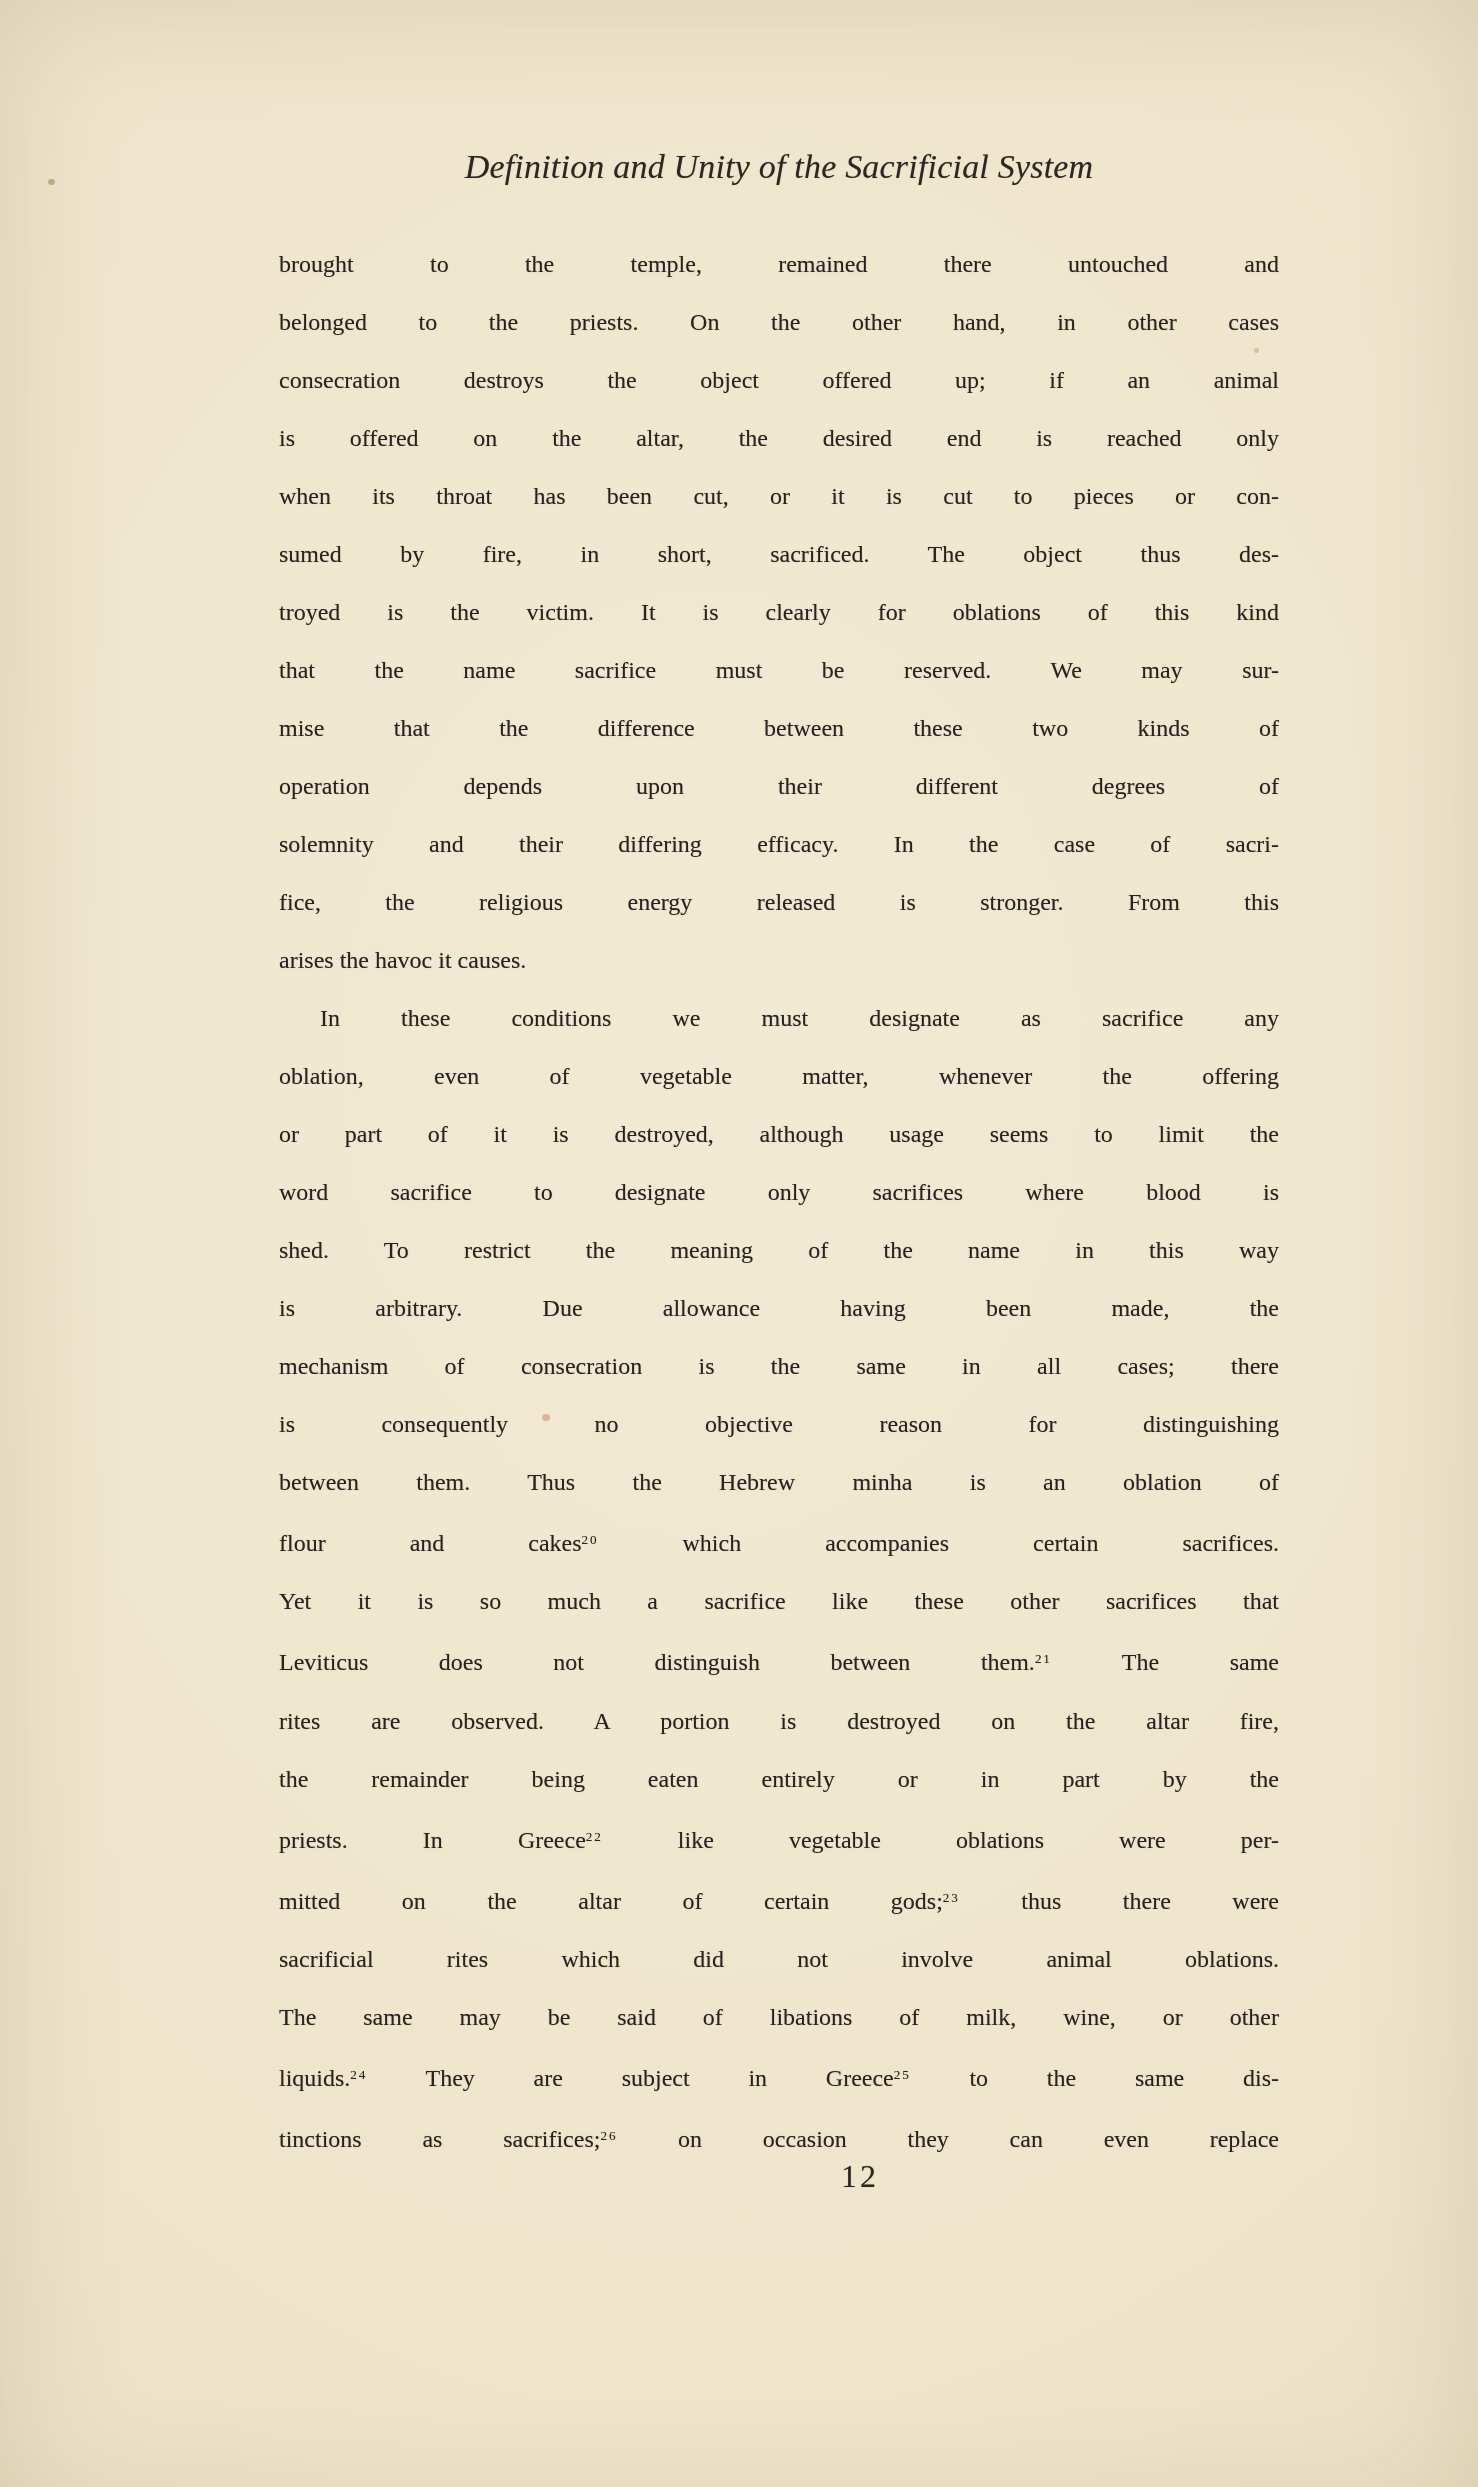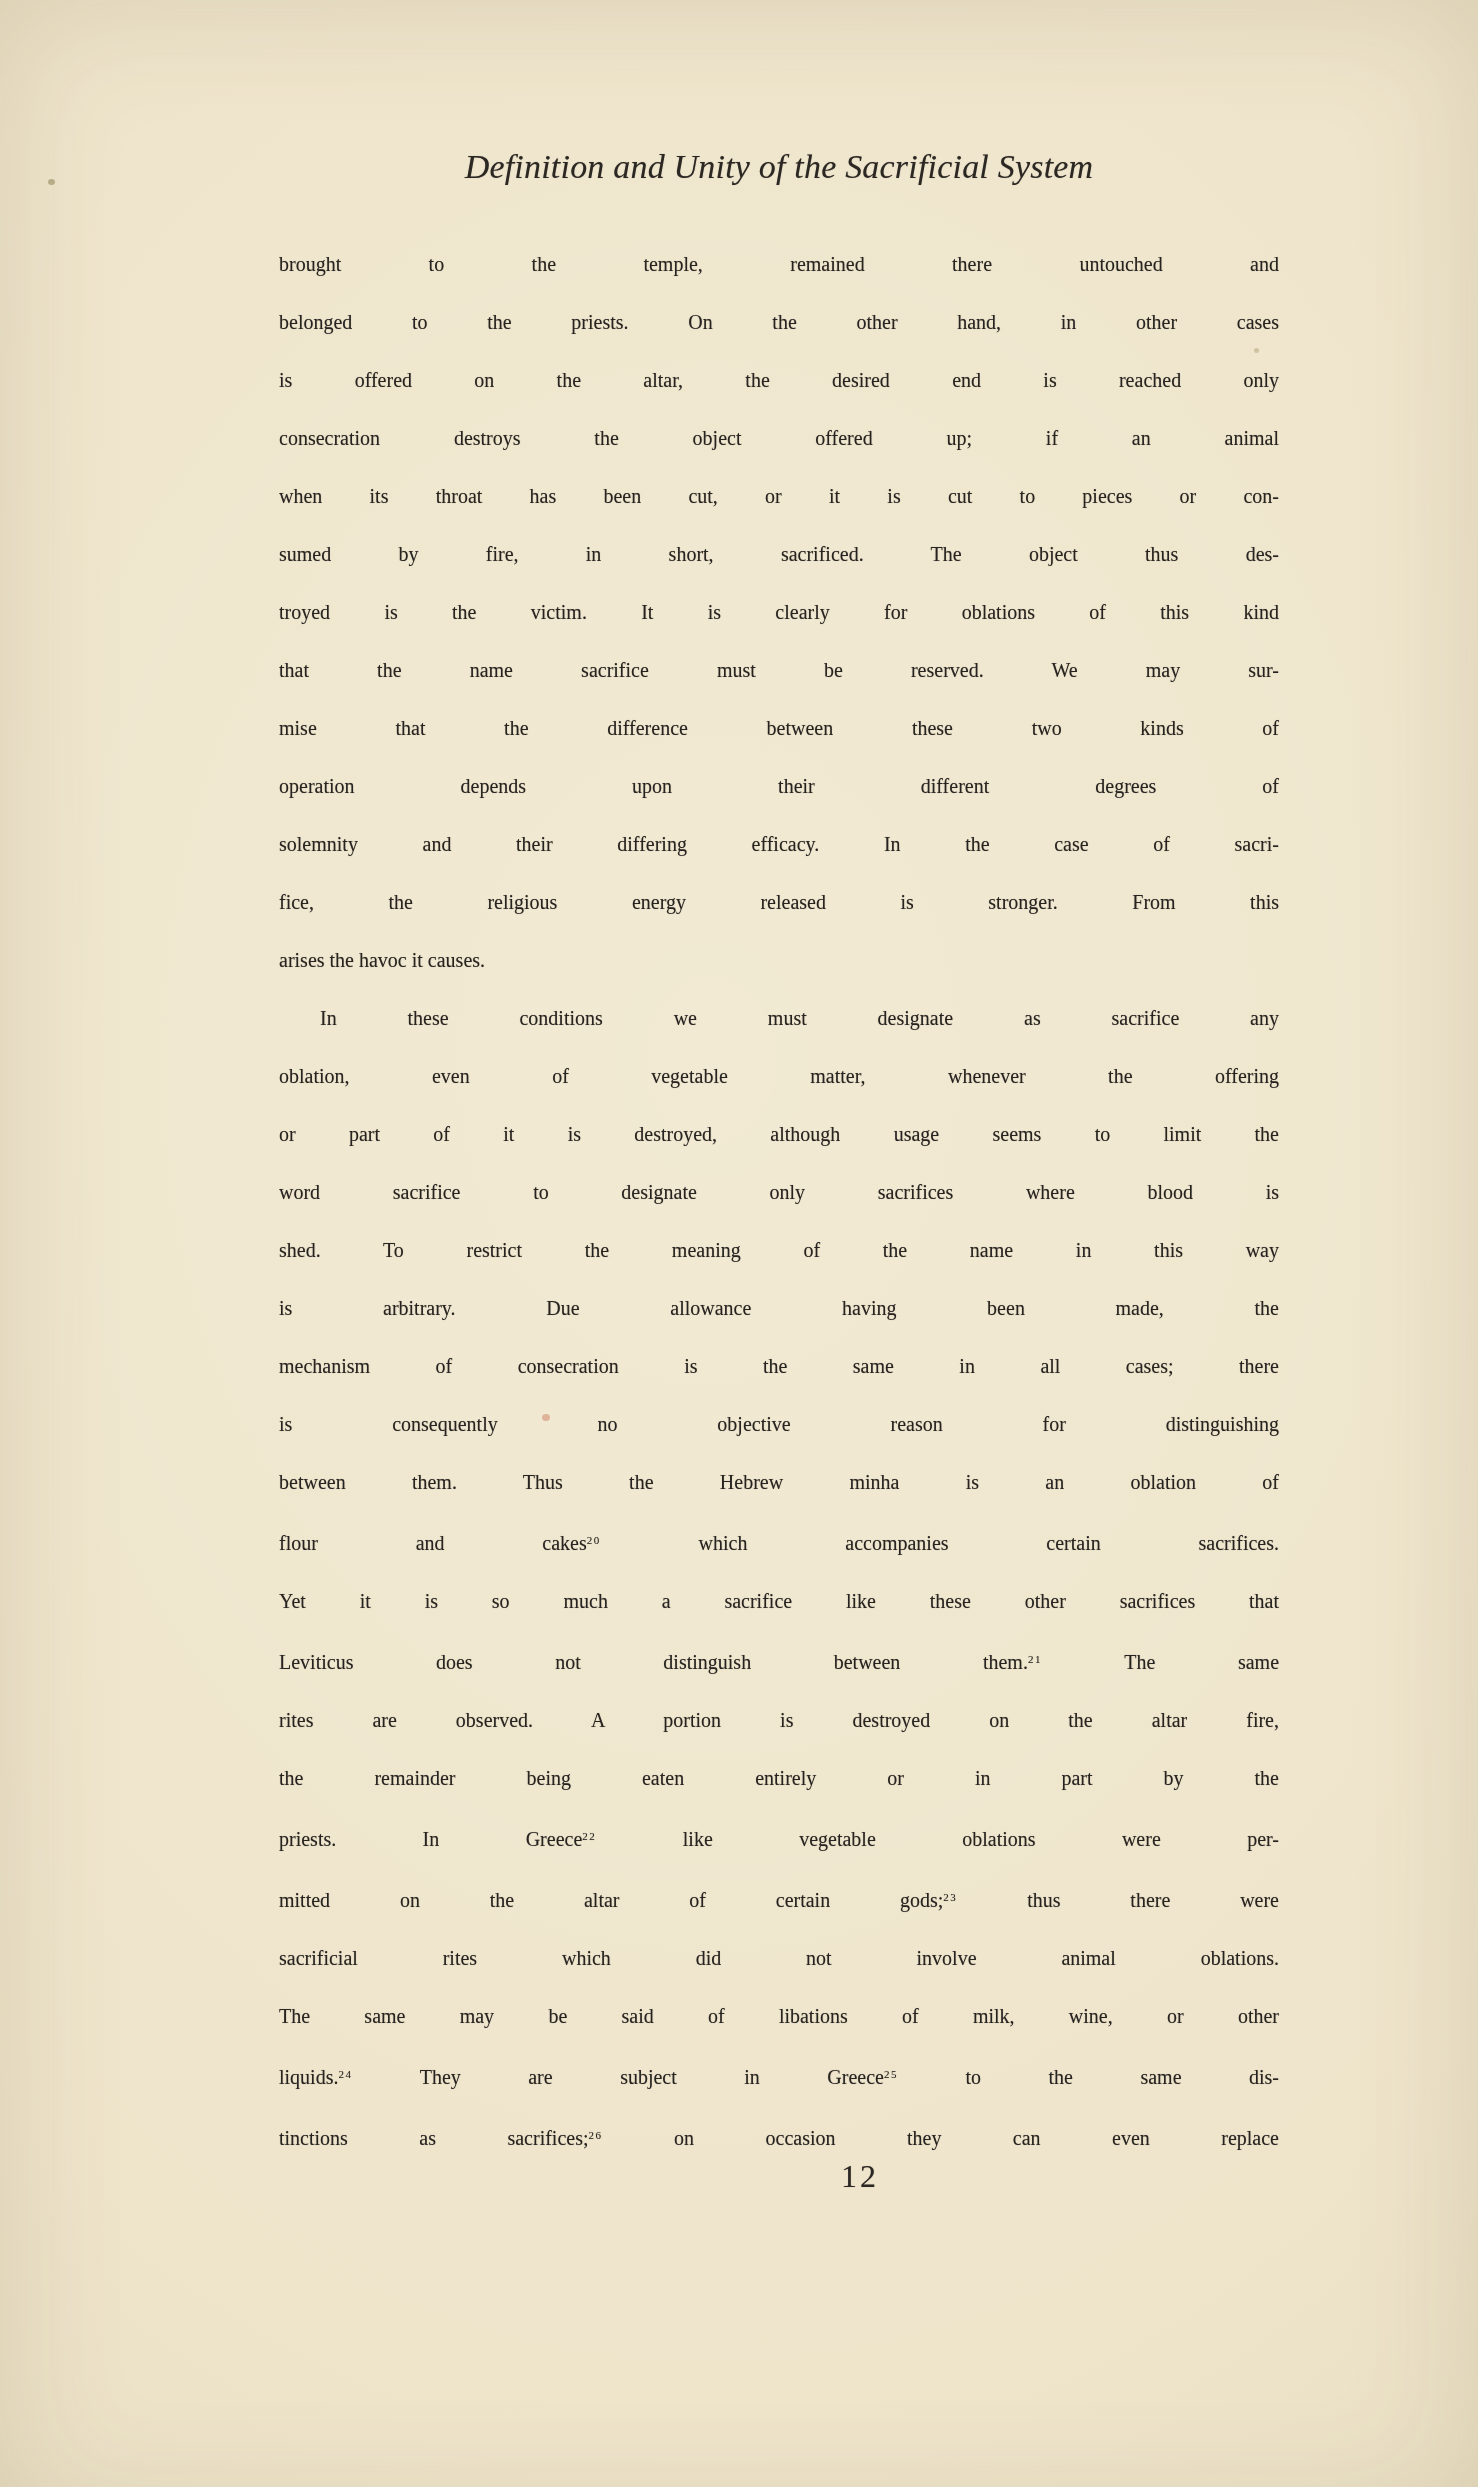--- a/index.html
+++ b/index.html
@@ -30,21 +30,21 @@
     letter-spacing: 0.2px;
     white-space: nowrap;
     color: #2b2723;
     text-shadow: 0 0 1px rgba(45, 36, 26, 0.35);
   }
   .text-block {
     position: absolute;
     left: 279px;
     top: 235px;
     width: 1000px;
-    font-size: 20px;
+    font-size: 24px;
     line-height: 58px;
     text-shadow: 0 0 1px rgba(45, 36, 26, 0.32);
   }
   .line {
     text-align: justify;
     text-align-last: justify;
     white-space: normal;
   }
   .line.indent {
     text-indent: 41px;
@@ -84,22 +84,22 @@
 <div class="page">
   <div class="speck s1"></div>
   <div class="speck s2"></div>
   <div class="speck s3"></div>
 
   <div class="running-header">Definition and Unity of the Sacrificial System</div>
 
   <div class="text-block">
       <div class="line"><span>brought to the temple, remained there untouched and</span></div>
       <div class="line"><span>belonged to the priests. On the other hand, in other cases</span></div>
+      <div class="line"><span>consecration destroys the object offered up; if an animal</span></div>
       <div class="line"><span>is offered on the altar, the desired end is reached only</span></div>
-      <div class="line"><span>consecration destroys the object offered up; if an animal</span></div>
       <div class="line"><span>when its throat has been cut, or it is cut to pieces or con-</span></div>
       <div class="line"><span>sumed by fire, in short, </span><span class="it">sacrificed</span><span>. The object thus des-</span></div>
       <div class="line"><span>troyed is the </span><span class="it">victim</span><span>. It is clearly for oblations of this kind</span></div>
       <div class="line"><span>that the name sacrifice must be reserved. We may sur-</span></div>
       <div class="line"><span>mise that the difference between these two kinds of</span></div>
       <div class="line"><span>operation depends upon their different degrees of</span></div>
       <div class="line"><span>solemnity and their differing efficacy. In the case of sacri-</span></div>
       <div class="line"><span>fice, the religious energy released is stronger. From this</span></div>
       <div class="line endline"><span>arises the havoc it causes.</span></div>
       <div class="line indent"><span>In these conditions we must designate as sacrifice any</span></div>

